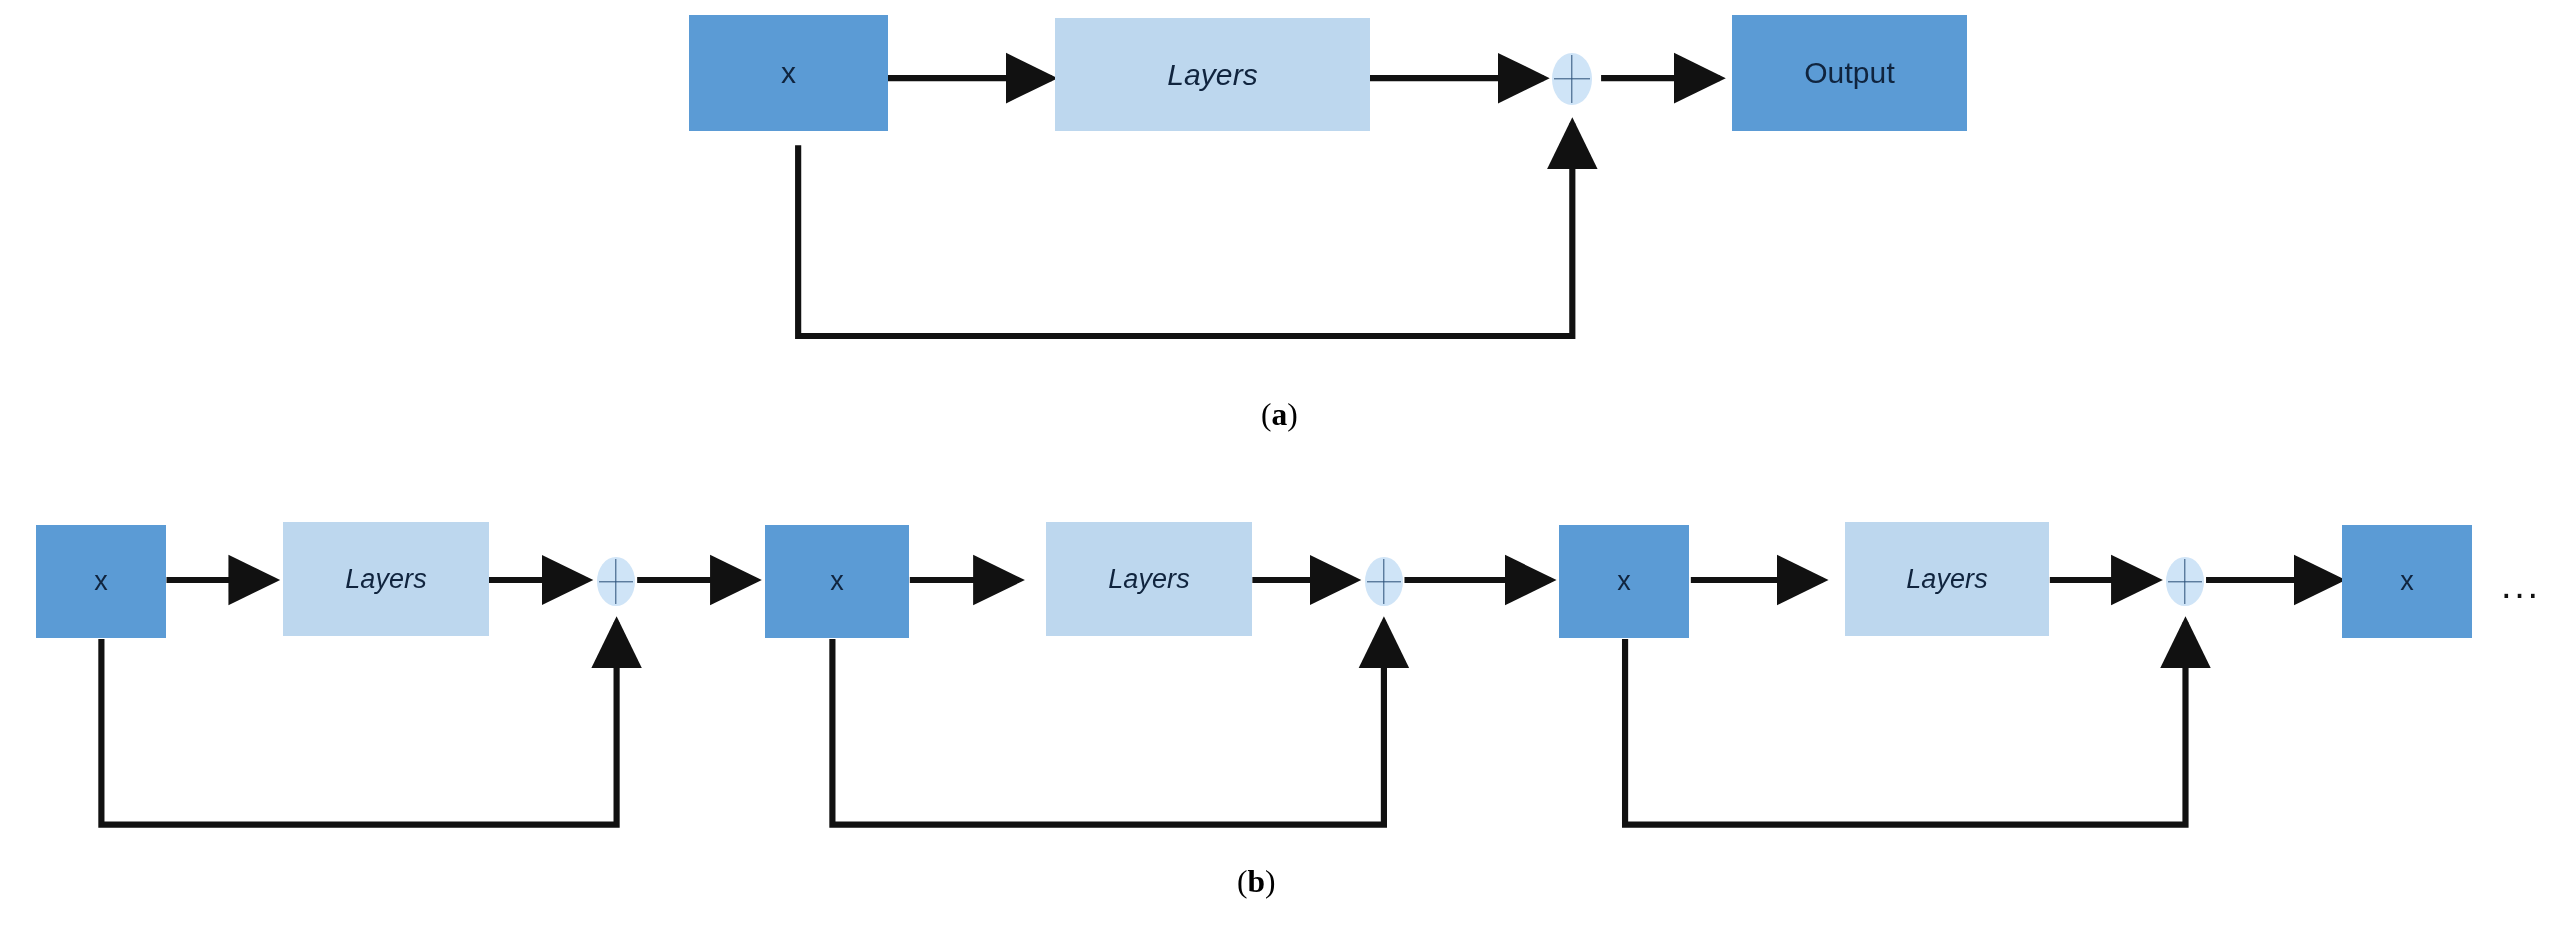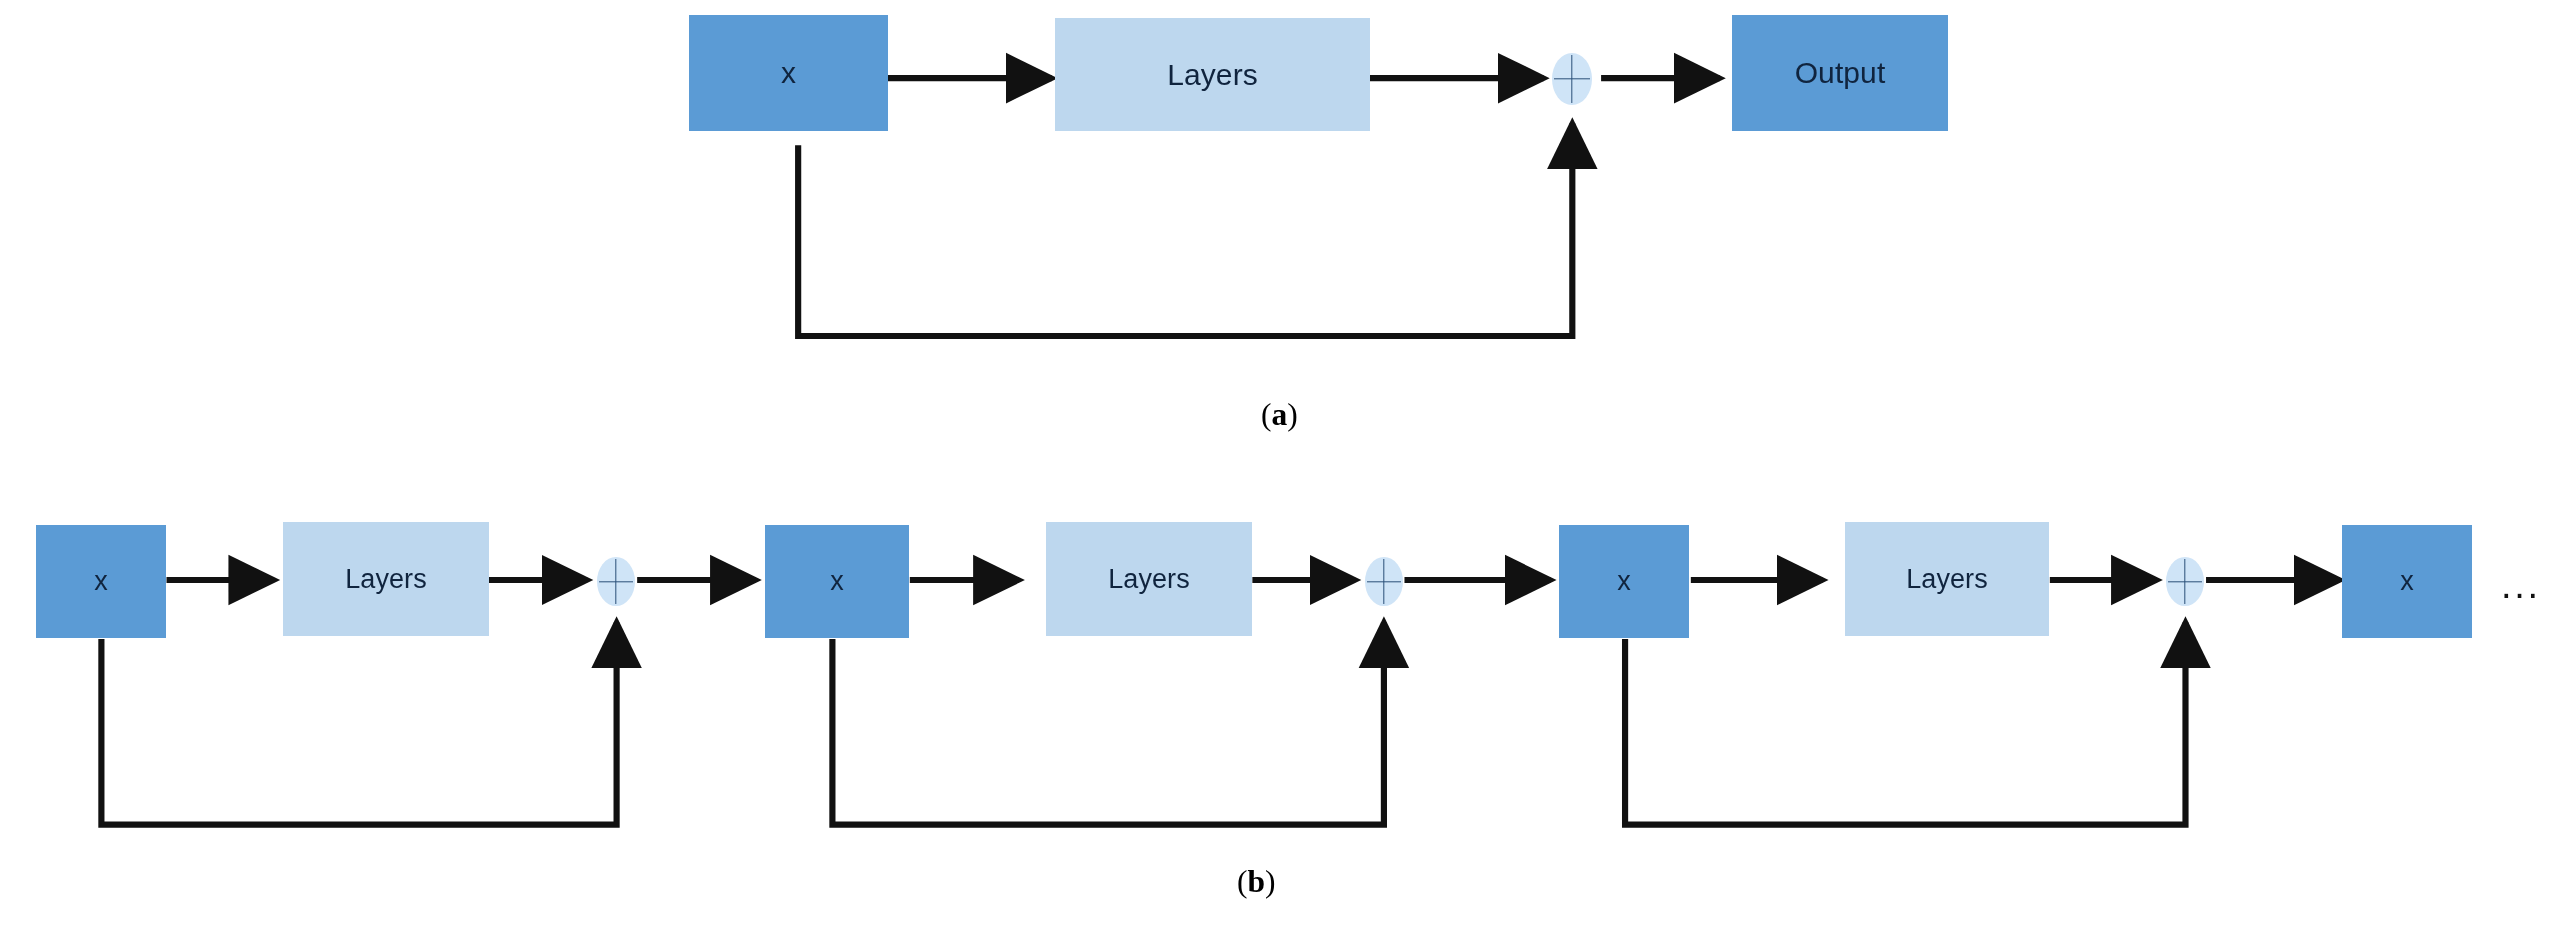--- a/index.html
+++ b/index.html
@@ -38,21 +38,21 @@
     position: absolute;
     box-sizing: border-box;
     display: flex;
     align-items: center;
     justify-content: center;
     color: #10243e;
     font-family: "Liberation Sans", sans-serif;
     line-height: 1;
   }
   .node-box.dark  { background: #5b9bd5; }
-  .node-box.light { background: #bdd7ee; }
+  .node-box.light { background: #bdd7ee; font-style: italic; }
 
   .node-label {
     font-size: 30px;
     color: #10243e;
     letter-spacing: 0.1px;
     white-space: nowrap;
   }
   .node-label.small { font-size: 27px; }
 
   .sum-node {
@@ -129,21 +129,21 @@
 
     <div class="node-box light" style="left:1055px; top:18px; width:315px; height:113px;">
       <span class="node-label">Layers</span>
     </div>
 
     <div class="sum-node" style="left:1552px; top:53px; width:40px; height:52px;">
       <span class="plus-v"></span>
       <span class="plus-h"></span>
     </div>
 
-    <div class="node-box dark" style="left:1732px; top:15px; width:216px; height:116px;">
+    <div class="node-box dark" style="left:1732px; top:15px; width:235px; height:116px;">
       <span class="node-label">Output</span>
     </div>
 
     <div class="panel-caption" style="left:1261px; top:397px;">
       <span>(</span><span class="bold-letter">a</span><span>)</span>
     </div>
   </div>
 
   <div class="panel" id="panel-b">
 

